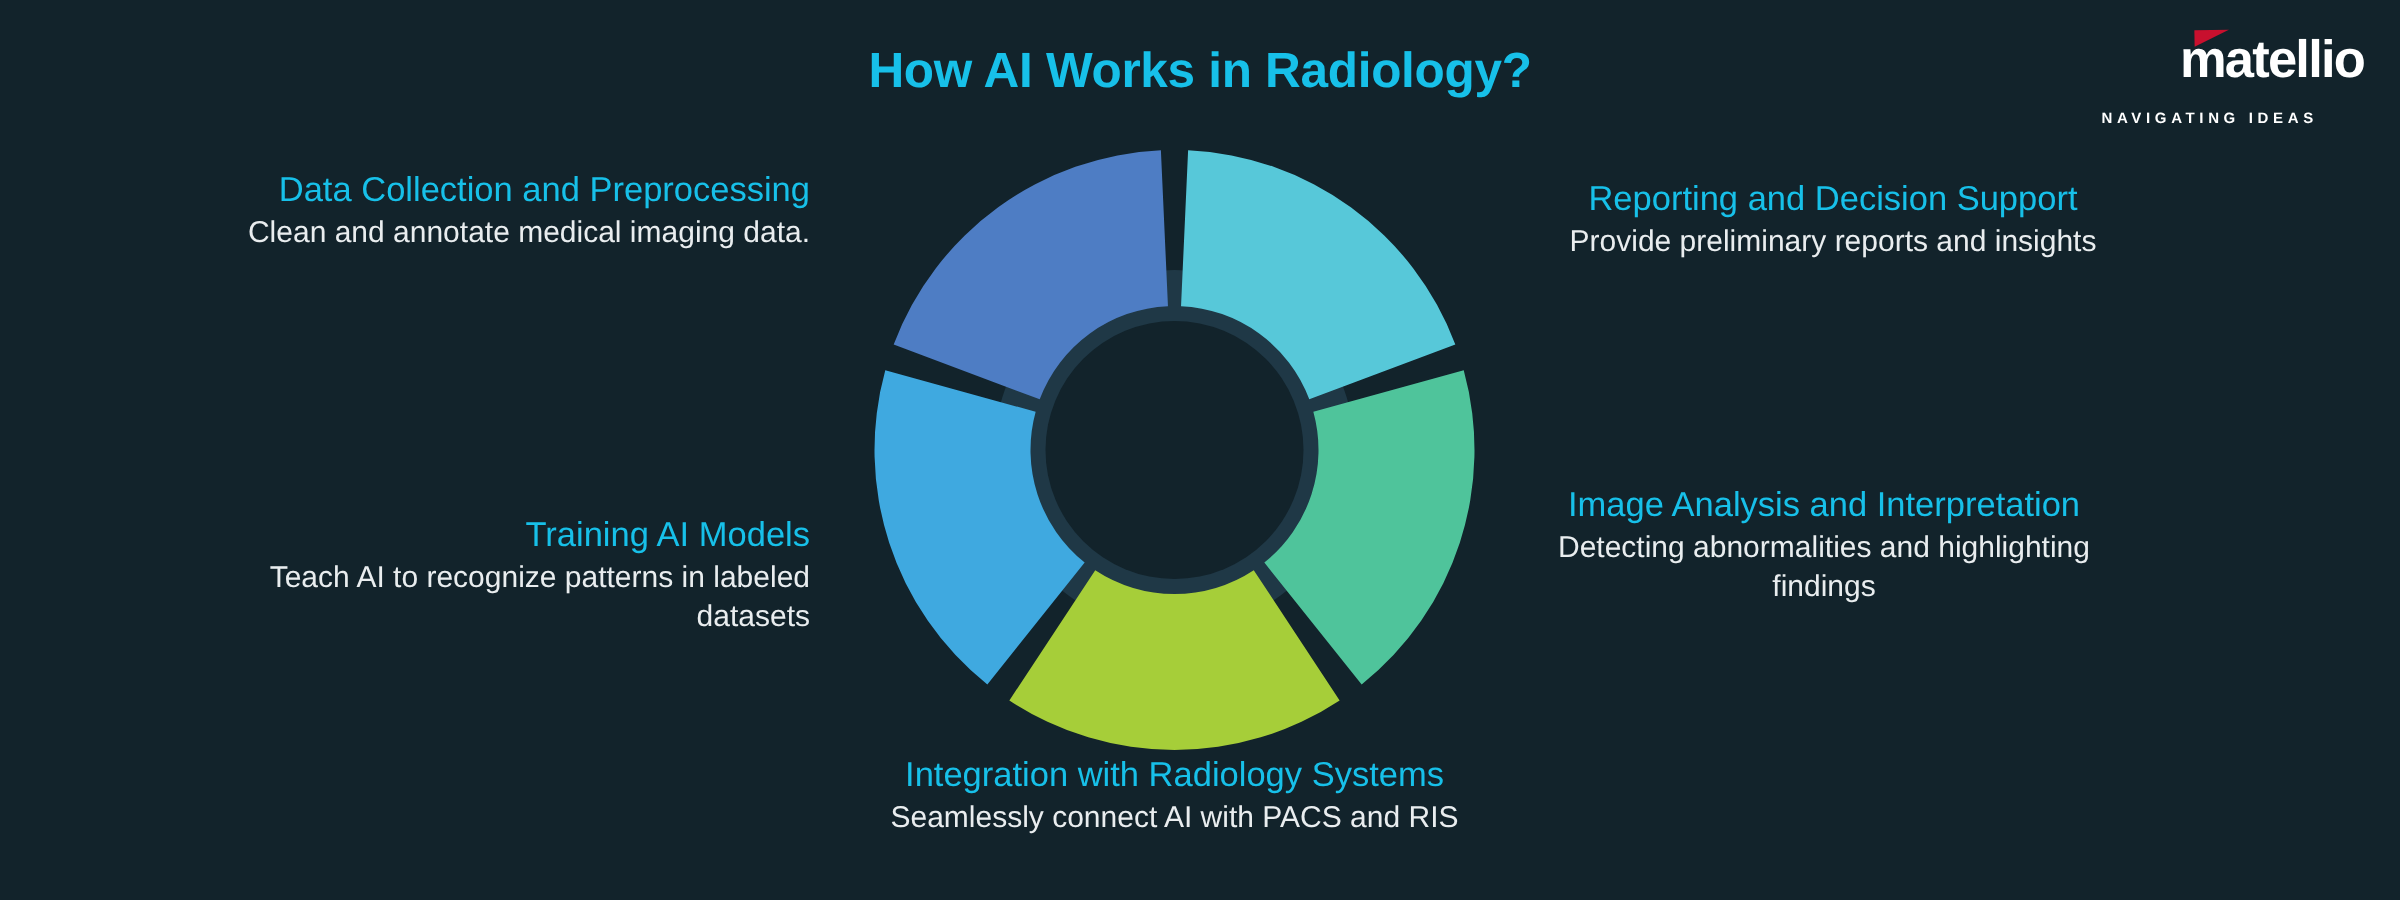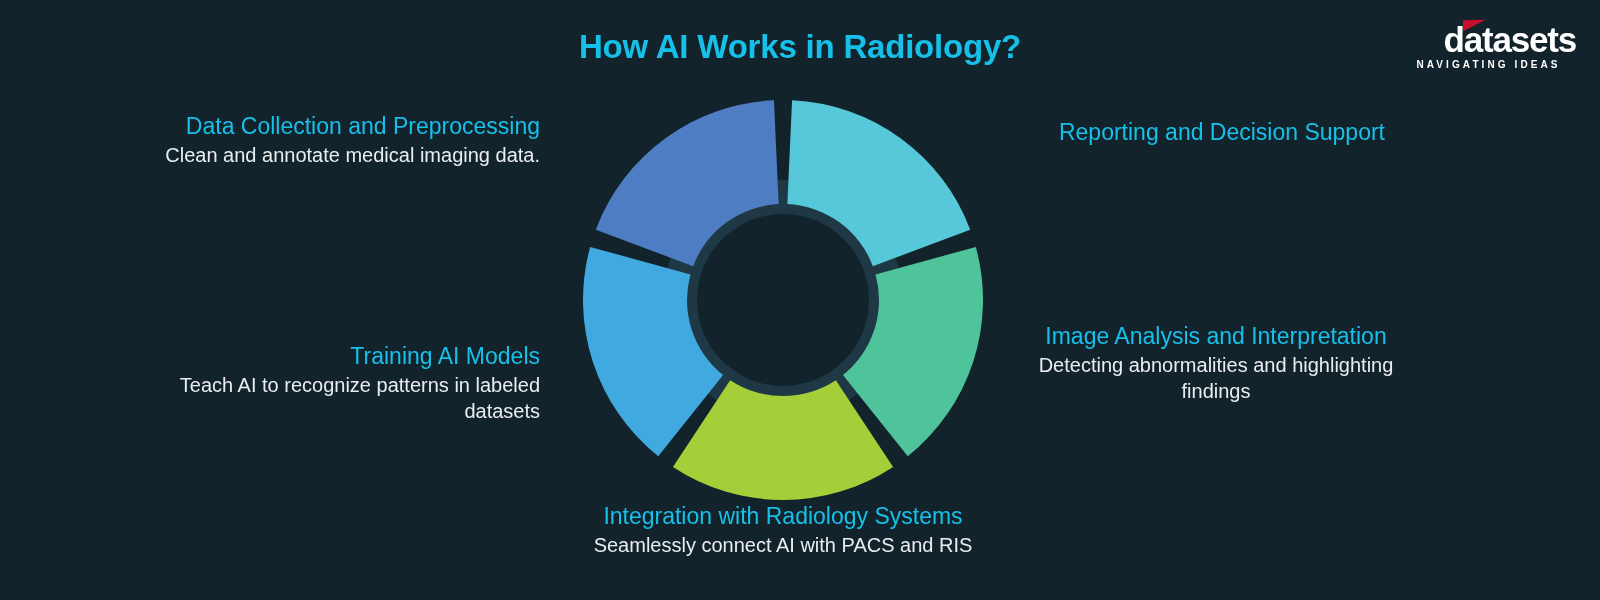--- a/index.html
+++ b/index.html
@@ -30,23 +30,23 @@
     text-align:right;
   }
   .logo-mark{
     position:absolute;left:62px;top:-2px;
     width:0;height:0;
     border-left:23px solid #c8102e;
     border-bottom:11px solid transparent;
     transform:rotate(-1deg);
   }
   .logo-tag{
-    margin-top:1px;
+    margin-top:16px;
     font-size:10px;font-weight:bold;color:#ffffff;
-    letter-spacing:3.1px;text-align:center;
+    letter-spacing:3.1px;text-align:left;
   }
 
   
   .block{position:absolute;}
   .block .bhead{
     color:#17c0e9;font-weight:normal;font-size:23px;line-height:27px;
     margin:0 0 2px 0;
   }
   .block .bbody{
     color:#e9edef;font-size:20px;line-height:26px;font-weight:normal;
@@ -71,38 +71,39 @@
 </style>
 </head>
 <body>
 
 <div id="stage">
 
   <div class="title">How AI Works in Radiology?</div>
 
   <div class="logo">
     <div class="logo-word">
-      <span>datasets</span>
+      <span>matellio</span>
       <span class="logo-mark"></span>
     </div>
     <div class="logo-tag">NAVIGATING IDEAS</div>
   </div>
 
   <div class="block align-right" id="block-data">
     <div class="bhead">Data Collection and Preprocessing</div>
     <div class="bbody">Clean and annotate medical imaging data.</div>
   </div>
 
   <div class="block align-right" id="block-training">
     <div class="bhead">Training AI Models</div>
     <div class="bbody">Teach AI to recognize patterns in labeled datasets</div>
   </div>
 
   <div class="block align-left" id="block-reporting">
     <div class="bhead">Reporting and Decision Support</div>
+    <div class="bbody">Provide preliminary reports and insights</div>
   </div>
 
   <div class="block align-left" id="block-analysis">
     <div class="bhead">Image Analysis and Interpretation</div>
     <div class="bbody">Detecting abnormalities and highlighting findings</div>
   </div>
 
   <div class="block align-center" id="block-integration">
     <div class="bhead">Integration with Radiology Systems</div>
     <div class="bbody">Seamlessly connect AI with PACS and RIS</div>

